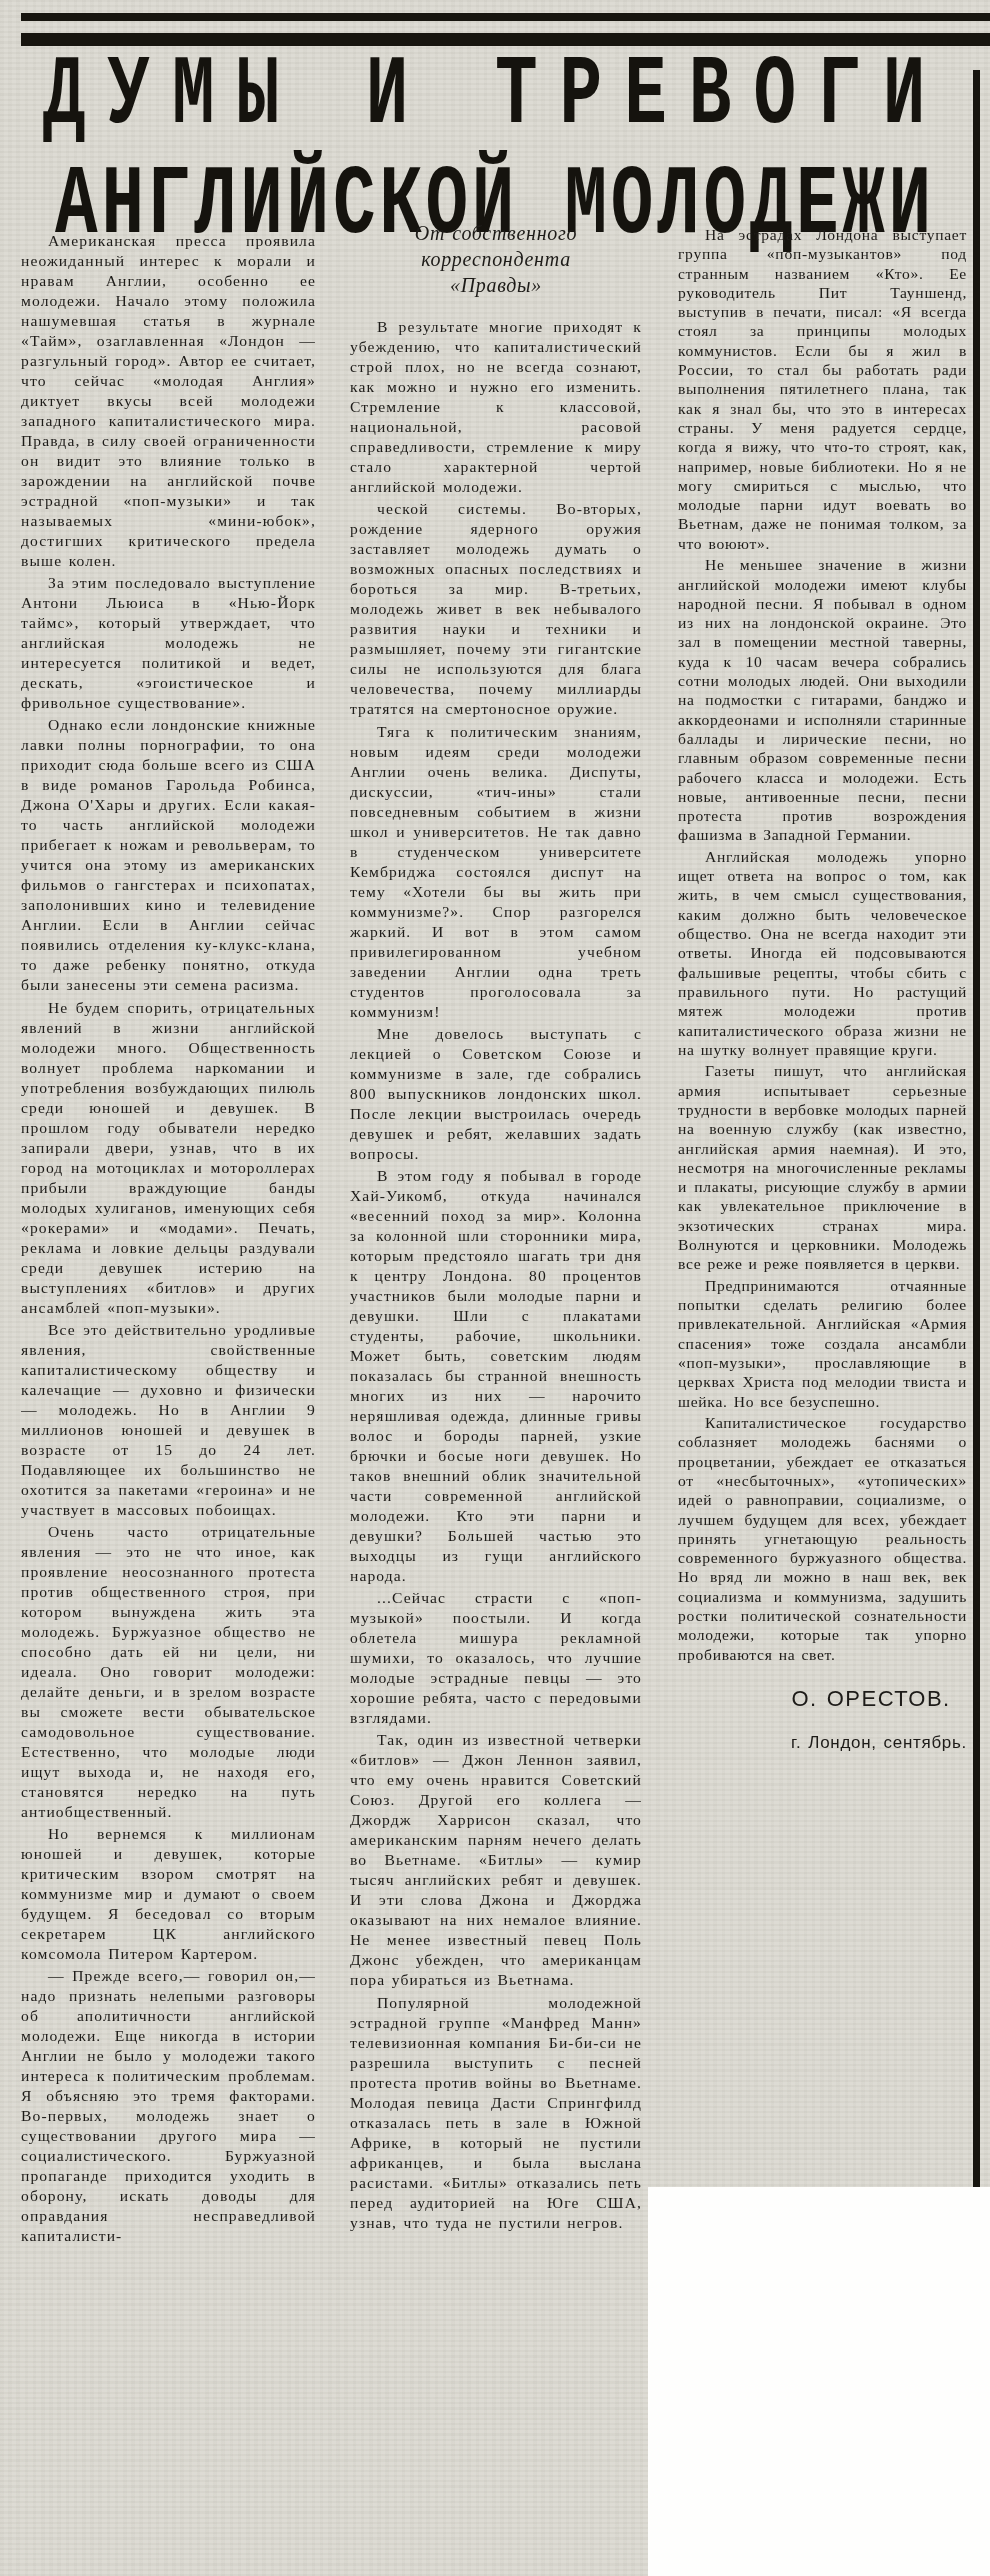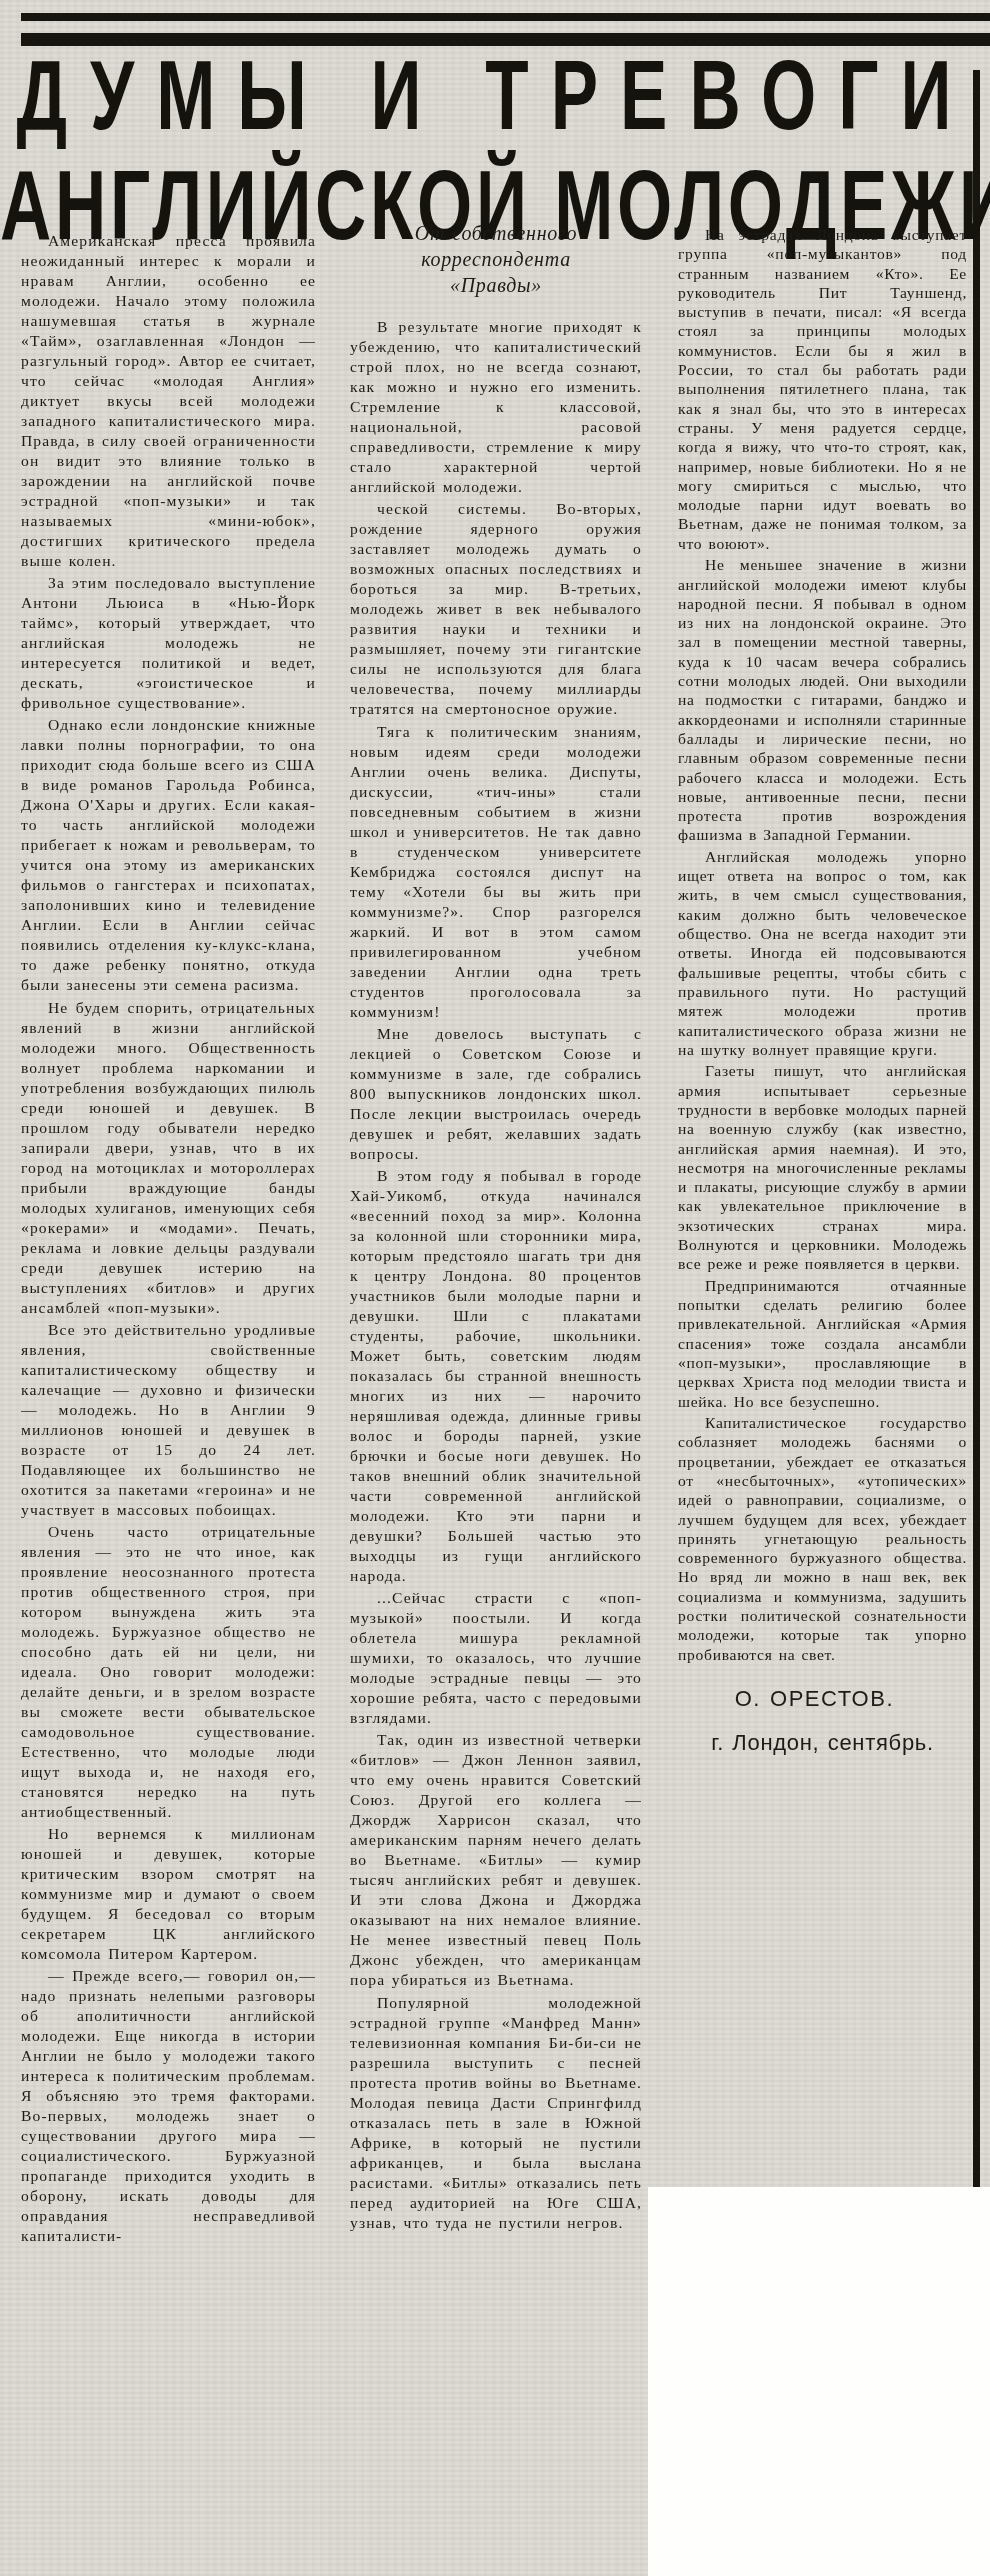--- a/index.html
+++ b/index.html
@@ -9,37 +9,37 @@
     background-image:
       repeating-linear-gradient(0deg, rgba(120,118,110,0.05) 0 2.2px, rgba(255,255,255,0.04) 2.2px 5.2px),
       repeating-linear-gradient(90deg, rgba(125,122,112,0.04) 0 3.7px, rgba(255,255,255,0.03) 3.7px 8.2px);
     font-family:"Liberation Serif",serif;color:#1d1b18;
   }
   .hrule{position:absolute;left:21px;width:970px;background:#17150f;}
   .hrule.r1{top:12.6px;height:8.2px;}
   .hrule.r2{top:33px;height:12.6px;}
   .vrule{position:absolute;left:973px;top:70px;width:6.7px;height:2117px;background:#17150f;}
   .title{position:absolute;left:0;top:34px;width:990px;text-align:center;
-    font-family:Liberation Sans, sans-serif;font-weight:bold;color:#15130e;}
+    font-family:Liberation Mono, monospace;font-weight:bold;color:#15130e;}
   .title .t1,.title .t2{display:block;white-space:nowrap;font-size:71px;line-height:74px;
     transform:scaleY(1.38);transform-origin:50% 20%;}
   .title .t1{letter-spacing:22px;}
   .title .t2{letter-spacing:3.7px;margin-top:36px;}
   .col{position:absolute;text-align:justify;font-weight:normal;
     font-size:15.6px;line-height:20px;letter-spacing:1.1px;word-spacing:1.5px;z-index:2;overflow:hidden;}
   .col p{margin:0 0 2.2px 0;text-indent:27px;}
   .col1{left:21px;top:231px;width:295px;height:2343px;}
   .col2{left:350px;top:220px;width:292px;height:2355px;}
   .col3{left:678px;top:225px;width:289px;height:1959px;font-size:15.6px;line-height:19.3px;letter-spacing:0.7px;}
   .corr{font-style:italic;text-align:center;font-size:20px;line-height:26px;
     padding:0 22px;margin:0 0 19.3px 0;letter-spacing:0.7px;}
-  .sig{text-align:center;font-family:"Liberation Sans",sans-serif;font-size:22px;
+  .sig{text-align:right;font-family:"Liberation Sans",sans-serif;font-size:22px;
     letter-spacing:1.5px;margin-top:25px;padding-right:16.3px;text-indent:0;}
-  .dateline{font-family:"Liberation Sans",sans-serif;font-size:22px;margin-top:25px;
-    letter-spacing:0.7px;text-align:center;text-indent:0;}
+  .dateline{font-family:"Liberation Sans",sans-serif;font-size:17px;margin-top:25px;
+    letter-spacing:0.7px;text-align:right;text-indent:0;}
   .white-patch{position:absolute;left:648px;top:2187px;width:342px;height:389px;background:#fefefd;z-index:3;}
 </style>
 </head>
 <body>
 
 <div class="page">
 
   <div class="hrule r1"></div>
   <div class="hrule r2"></div>
   <div class="vrule"></div>

